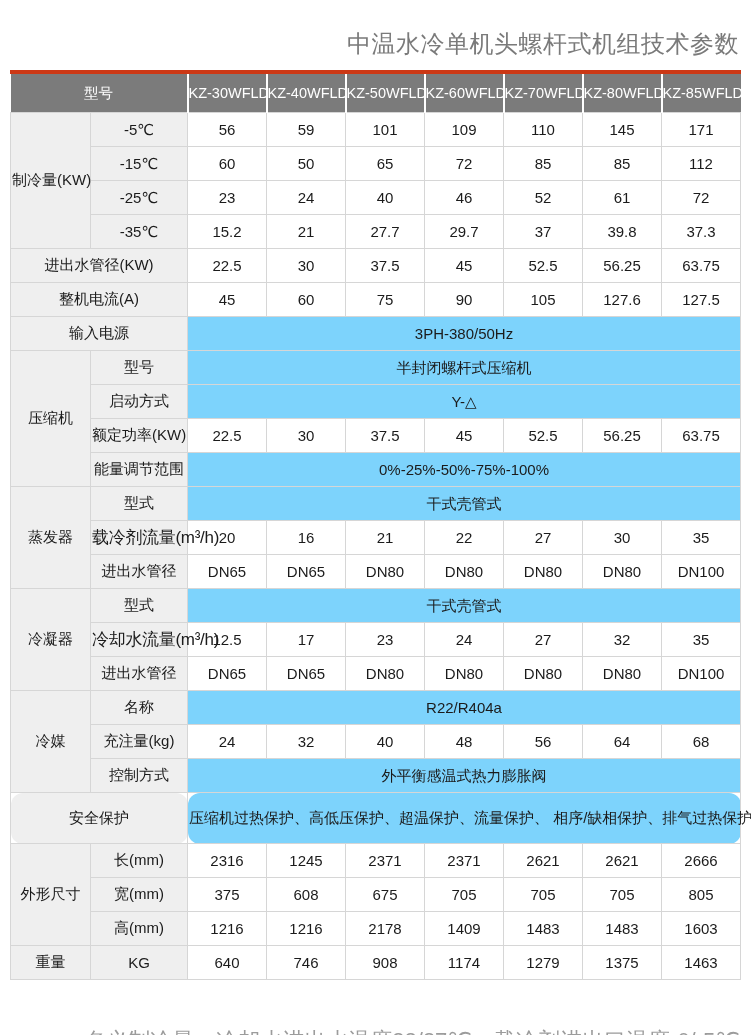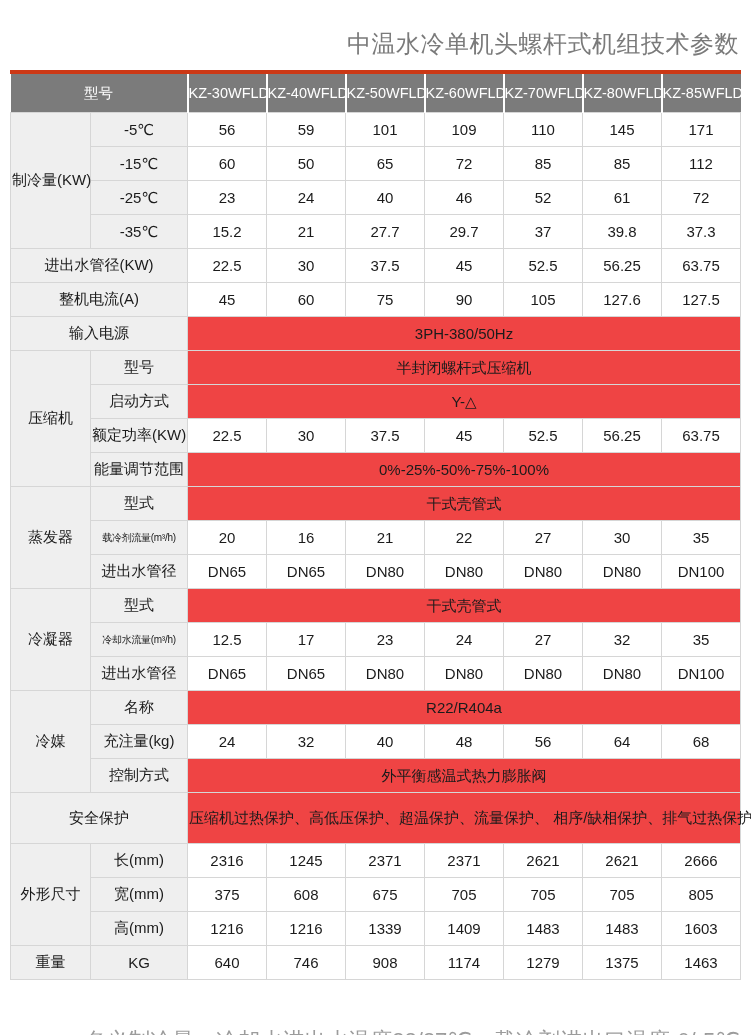--- a/index.html
+++ b/index.html
@@ -39,28 +39,28 @@
   table.spec td {
     border: 1.5px solid #d6d6d6;
     text-align: center;
     vertical-align: middle;
     height: 31px;
     padding: 1px 1px;
     font-size: 15px;
     white-space: nowrap;
   }
   td.label { background: #efefef; }
-  td.label.small { font-size: 10px; letter-spacing: -0.3px; }
+  td.label.small { font-size: 17px; letter-spacing: -0.3px; }
   td.value { background: #ffffff; font-size: 16px; }
   td.merged {
-    background: #ef4444;
+    background: #7dd3fc;
     white-space: pre-line;
     line-height: 1.55;
   }
-  tr.tall td { height: 48px; }
+  tr.tall td { height: 48px; border-radius: 12px; }
   .footer {
     margin-top: 14px;
     text-align: right;
     color: #9c9c9c;
     font-size: 22px;
     line-height: 1.42;
     white-space: pre-line;
     padding-right: 1px;
   }
 </style>
@@ -276,21 +276,21 @@
           <td class="value">675</td>
           <td class="value">705</td>
           <td class="value">705</td>
           <td class="value">705</td>
           <td class="value">805</td>
         </tr>
         <tr>
           <td class="label sub">高(mm)</td>
           <td class="value">1216</td>
           <td class="value">1216</td>
-          <td class="value">1339</td>
+          <td class="value">2178</td>
           <td class="value">1409</td>
           <td class="value">1483</td>
           <td class="value">1483</td>
           <td class="value">1603</td>
         </tr>
         <tr>
           <td class="label group" rowspan="1">重量</td>
           <td class="label sub">KG</td>
           <td class="value">640</td>
           <td class="value">746</td>

